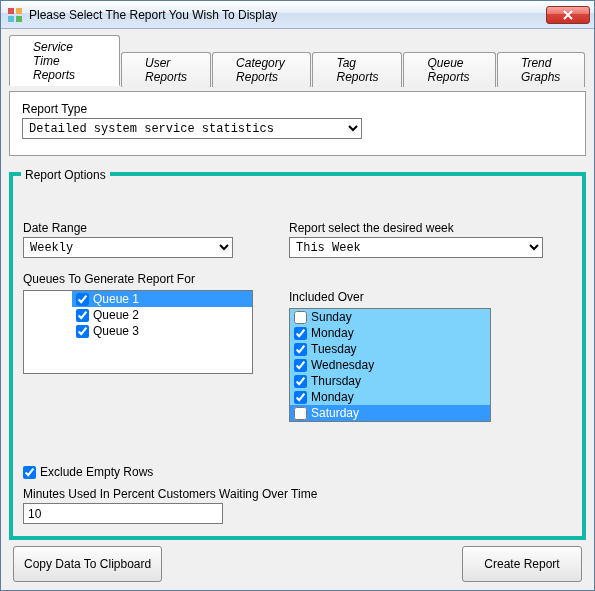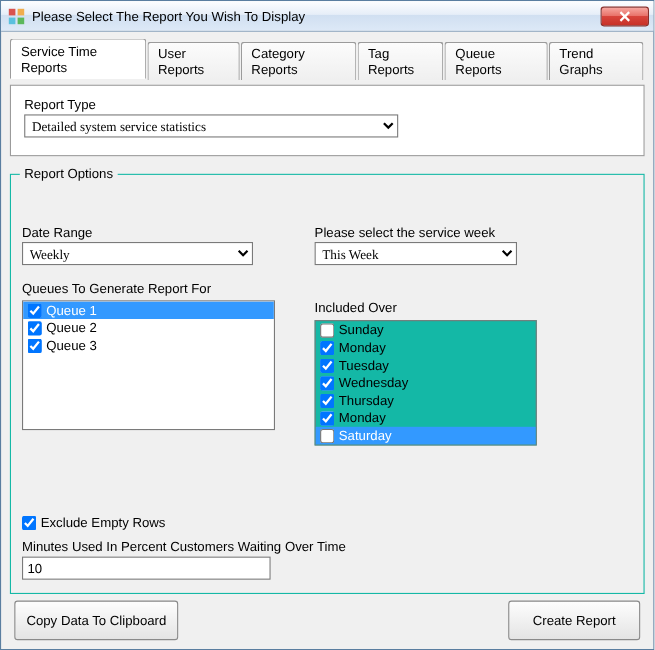--- a/index.html
+++ b/index.html
@@ -59,61 +59,62 @@
   
   .tabstrip {
     display: flex;
     align-items: flex-end;
     gap: 0;
     position: relative;
     margin-bottom: -1px;
     z-index: 2;
   }
   .tab {
-    padding: 3px 9px;
+    padding: 3px 23px;
     background: linear-gradient(to bottom,#fcfcfc,#efefef);
     border: 1px solid #9b9b9b;
     border-bottom: none;
     border-radius: 3px 3px 0 0;
     font-size: 12px;
     cursor: pointer;
     margin-right: 1px;
     position: relative;
     top: 1px;
+    font-style: italic;
   }
   .tab.active {
     background: #fff;
     border-bottom: 1px solid #fff;
     top: 0;
     padding-top: 4px;
   }
 
   .tab-panel {
     border: 1px solid #9b9b9b;
     background: #fff;
     padding: 10px 12px 16px 12px;
   }
 
   .field-label {
     font-size: 12px;
     margin-bottom: 2px;
   }
 
   select.win {
-    font-family: Liberation Serif, serif;
+    font-family: Liberation Mono, monospace;
     font-size: 12px;
     padding: 1px 2px;
     border: 1px solid #7a7a7a;
     background: #fff;
     height: 21px;
   }
 
   
   .group {
-    border: 1px solid #14b8a6;
+    border: 4px solid #14b8a6;
     padding: 10px 10px 12px 10px;
     position: relative;
     margin-top: 10px;
     background: #f0f0f0;
     flex: 1;
     display: flex;
     flex-direction: column;
   }
   .group-title {
     position: absolute;
@@ -126,44 +127,45 @@
 
   .two-col {
     display: flex;
     gap: 26px;
   }
   .col { flex: 1; display: flex; flex-direction: column; margin-top: 35px; }
 
   .listbox {
     border: 1px solid #7a7a7a;
     background: #fff;
-    height: 118px;
+    height: 84px;
     overflow: auto;
     margin-top: 2px;
+    padding-left: 48px;
   }
   .listbox .item {
     display: flex;
     align-items: center;
     gap: 4px;
     padding: 1px 4px;
     font-size: 12px;
     cursor: default;
   }
   .listbox .item.selected {
     background: #3399ff;
     color: #fff;
   }
   .listbox input[type=checkbox] {
     width: 13px; height: 13px;
     margin: 0;
   }
 
   .days-list {
     border: 1px solid #7a7a7a;
-    background: #14b8a6;
+    background: #7dd3fc;
     margin-top: 2px;
     width: 202px;
   }
   .days-list .item {
     display: flex;
     align-items: center;
     gap: 4px;
     padding: 0 4px;
     font-size: 12px;
     height: 16px;
@@ -184,21 +186,21 @@
     gap: 4px;
     margin-top: 8px;
   }
   .check-row input[type=checkbox] { width:13px;height:13px;margin:0;}
 
   input.textbox {
     font-family: inherit;
     font-size: 12px;
     border: 1px solid #7a7a7a;
     padding: 2px 4px;
-    width: 226px;
+    width: 200px;
     height: 21px;
     background: #fff;
   }
 
   .bottom-row {
     display: flex;
     justify-content: space-between;
     gap: 10px;
     padding: 0 4px;
   }
@@ -277,22 +279,22 @@
               <span>Queue 2</span>
             </div>
             <div class="item">
               <input type="checkbox" checked="" style="">
               <span>Queue 3</span>
             </div>
           </div>
         </div>
 
         <div class="col">
-          <div class="field-label">Please select the service week</div>
-          <select class="win" style="width:184px">
+          <div class="field-label">Report select the desired week</div>
+          <select class="win" style="width:254px">
             <option>This Week</option>
           </select>
 
           <div style="height:32px"></div>
           <div class="field-label">Included Over</div>
           <div class="days-list">
             <div class="item">
               <input type="checkbox" style="">
               <span>Sunday</span>
             </div>

